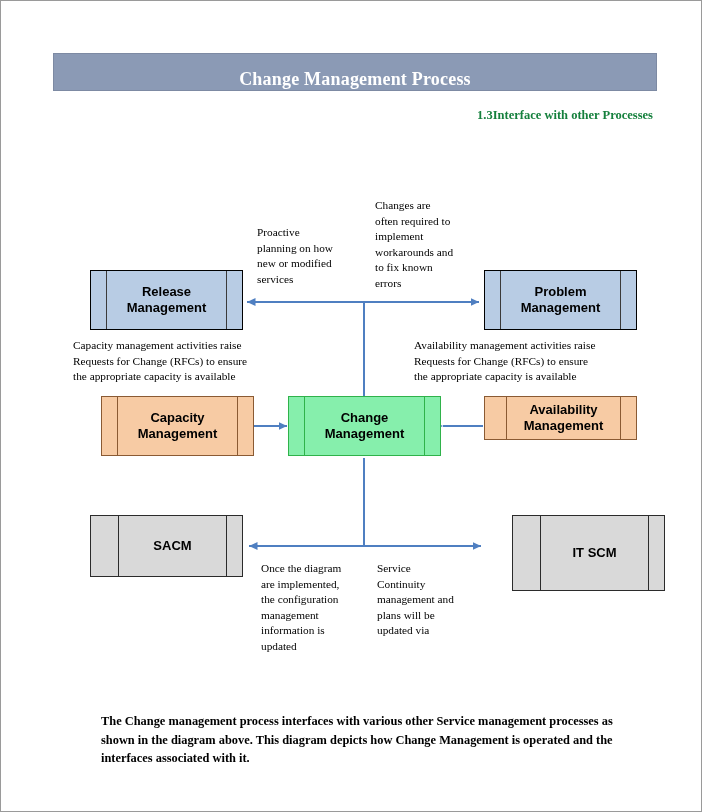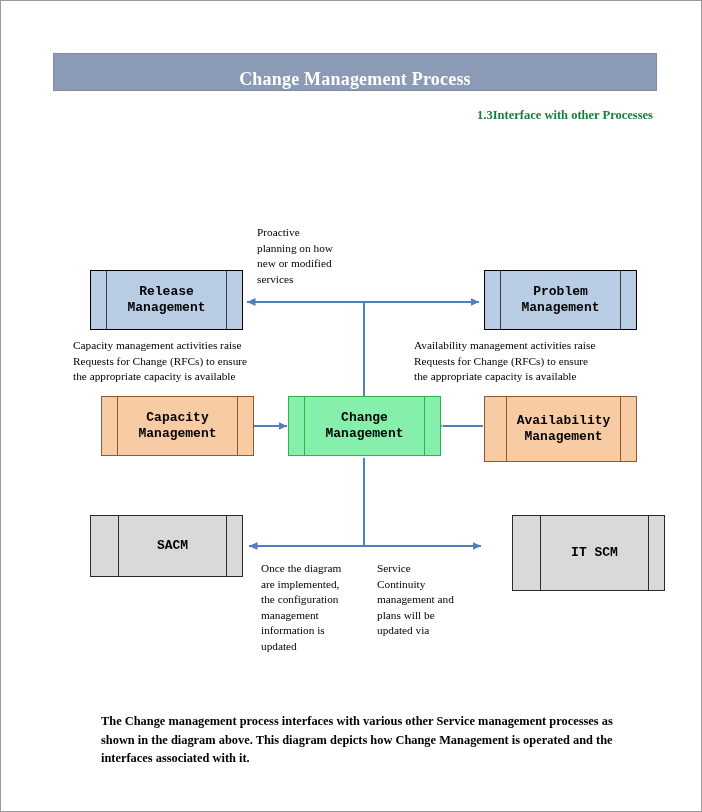--- a/index.html
+++ b/index.html
@@ -95,21 +95,21 @@
     align-items: center;
     justify-content: center;
     text-align: center;
     padding: 0 2px;
   }
   .proc-box .label {
     font-size: 13px;
     font-weight: bold;
     line-height: 1.25;
     color: #000000;
-    font-family: Liberation Mono, monospace;
+    font-family: Liberation Sans, sans-serif;
   }
 
   
   .theme-blue  { background: #b8cce4; border-color: #000000; }
   .theme-blue .band.edge-l  { border-right-color: #3a3a3a; }
   .theme-blue .band.edge-r  { border-left-color: #3a3a3a; }
 
   .theme-peach { background: #f7cba4; border-color: #8a5a33; }
   .theme-peach .band.edge-l { border-right-color: #8a5a33; }
   .theme-peach .band.edge-r { border-left-color: #8a5a33; }
@@ -233,21 +233,21 @@
     </div>
 
     <div class="proc-box theme-green" style="left:287px; top:395px; width:153px; height:60px;">
       <div class="band edge-l"></div>
       <div class="band center">
         <span class="label">Change<br>Management</span>
       </div>
       <div class="band edge-r"></div>
     </div>
 
-    <div class="proc-box theme-peach" style="left:483px; top:395px; width:153px; height:66px;padding-left:6px;">
+    <div class="proc-box theme-peach" style="left:483px; top:395px; width:153px; height:44px;padding-left:6px;">
       <div class="band edge-l"></div>
       <div class="band center">
         <span class="label">Availability<br>Management</span>
       </div>
       <div class="band edge-r"></div>
     </div>
 
     <div class="proc-box theme-gray" style="left:89px; top:514px; width:153px; height:62px;">
       <div class="band edge-l"></div>
       <div class="band center">
@@ -262,20 +262,26 @@
         <span class="label">IT SCM</span>
       </div>
       <div class="band edge-r"></div>
     </div>
 
     <div class="annot" style="left:256px; top:224px; width:100px;">Proactive
 planning on how
 new or modified
 services</div>
 
+    <div class="annot" style="left:374px; top:197px; width:102px;">Changes are
+often required to
+implement
+workarounds and
+to fix known
+errors</div>
 
     <div class="annot" style="left:72px; top:337px; width:260px;">Capacity management activities raise
 Requests for Change (RFCs) to ensure
 the appropriate capacity is available</div>
 
     <div class="annot" style="left:413px; top:337px; width:270px;">Availability management activities raise
 Requests for Change (RFCs) to ensure
 the appropriate capacity is available</div>
 
     <div class="annot" style="left:260px; top:560px; width:104px;">Once the diagram

